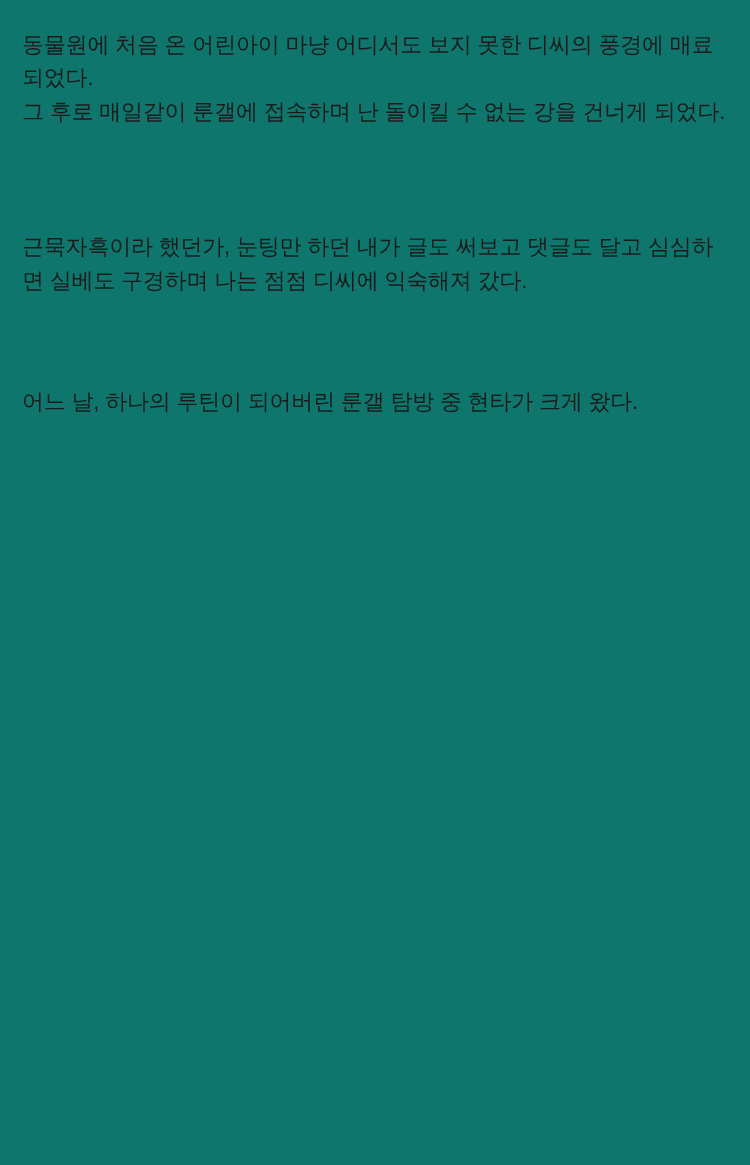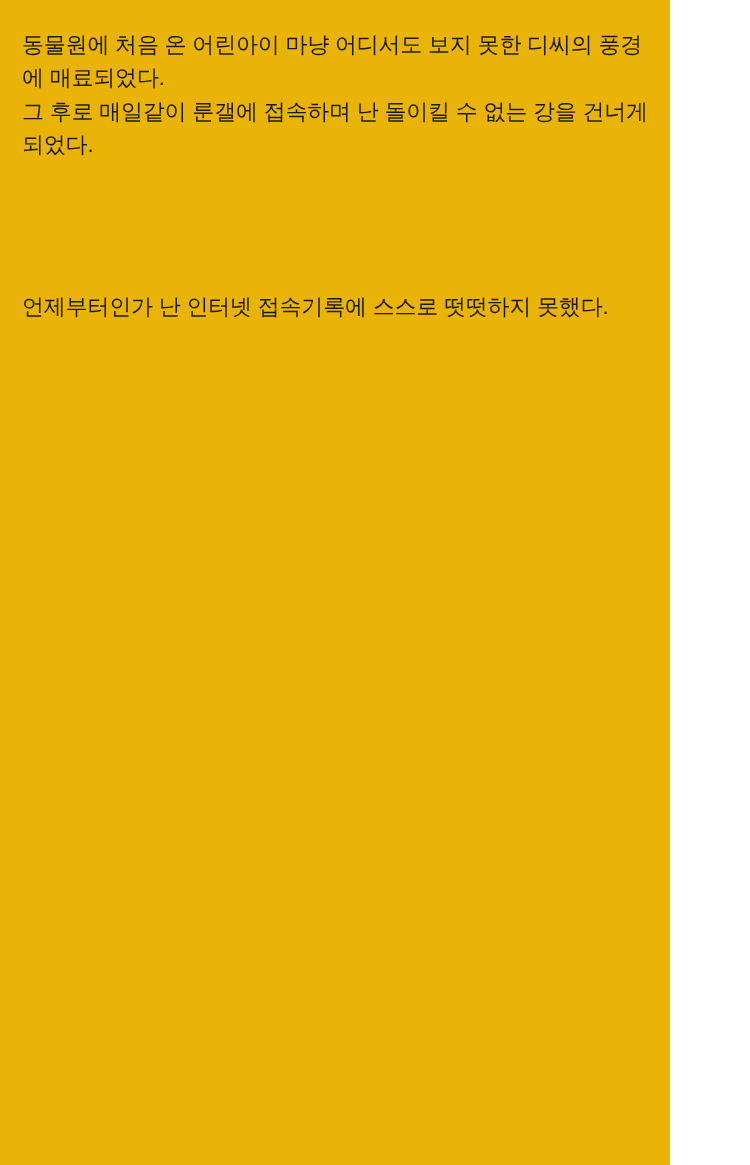--- a/index.html
+++ b/index.html
@@ -7,25 +7,25 @@
     padding: 0;
     background: #ffffff;
   }
   body {
     width: 750px;
     min-height: 1165px;
     font-family: "Liberation Sans", "DejaVu Sans", sans-serif;
     color: #1a1a1a;
   }
   .page {
-    width: 670px;
+    width: 750px;
     min-height: 1165px;
     box-sizing: border-box;
     padding: 28px 22px 20px 22px;
-    background: #eab308;
+    background: #0f766e;
   }
   .para {
     font-size: 22px;
     line-height: 1.52;
     letter-spacing: -0.2px;
     color: #1b1b1b;
     white-space: pre-wrap;
     word-break: break-all;
     margin: 0;
   }
@@ -37,25 +37,26 @@
 <body>
 
 <div class="page">
 
   <p class="para">동물원에 처음 온 어린아이 마냥 어디서도 보지 못한 디씨의 풍경에 매료되었다.
 그 후로 매일같이 룬갤에 접속하며 난 돌이킬 수 없는 강을 건너게 되었다.</p>
   <div class="gap-md"></div>
 
   <div class="gap-xl"></div>
 
+  <p class="para">근묵자흑이라 했던가, 눈팅만 하던 내가 글도 써보고 댓글도 달고 심심하면 실베도 구경하며 나는 점점 디씨에 익숙해져 갔다.</p>
   <div class="gap-sm"></div>
 
-  <p class="para">언제부터인가 난 인터넷 접속기록에 스스로 떳떳하지 못했다.</p>
   <div class="gap-xl"></div>
 
+  <p class="para">어느 날, 하나의 루틴이 되어버린 룬갤 탐방 중 현타가 크게 왔다.</p>
   <div class="gap-sm"></div>
 
   <div class="gap-sm"></div>
 
   <div class="gap-sm"></div>
 
 
 </div>
 
 </body></html>

